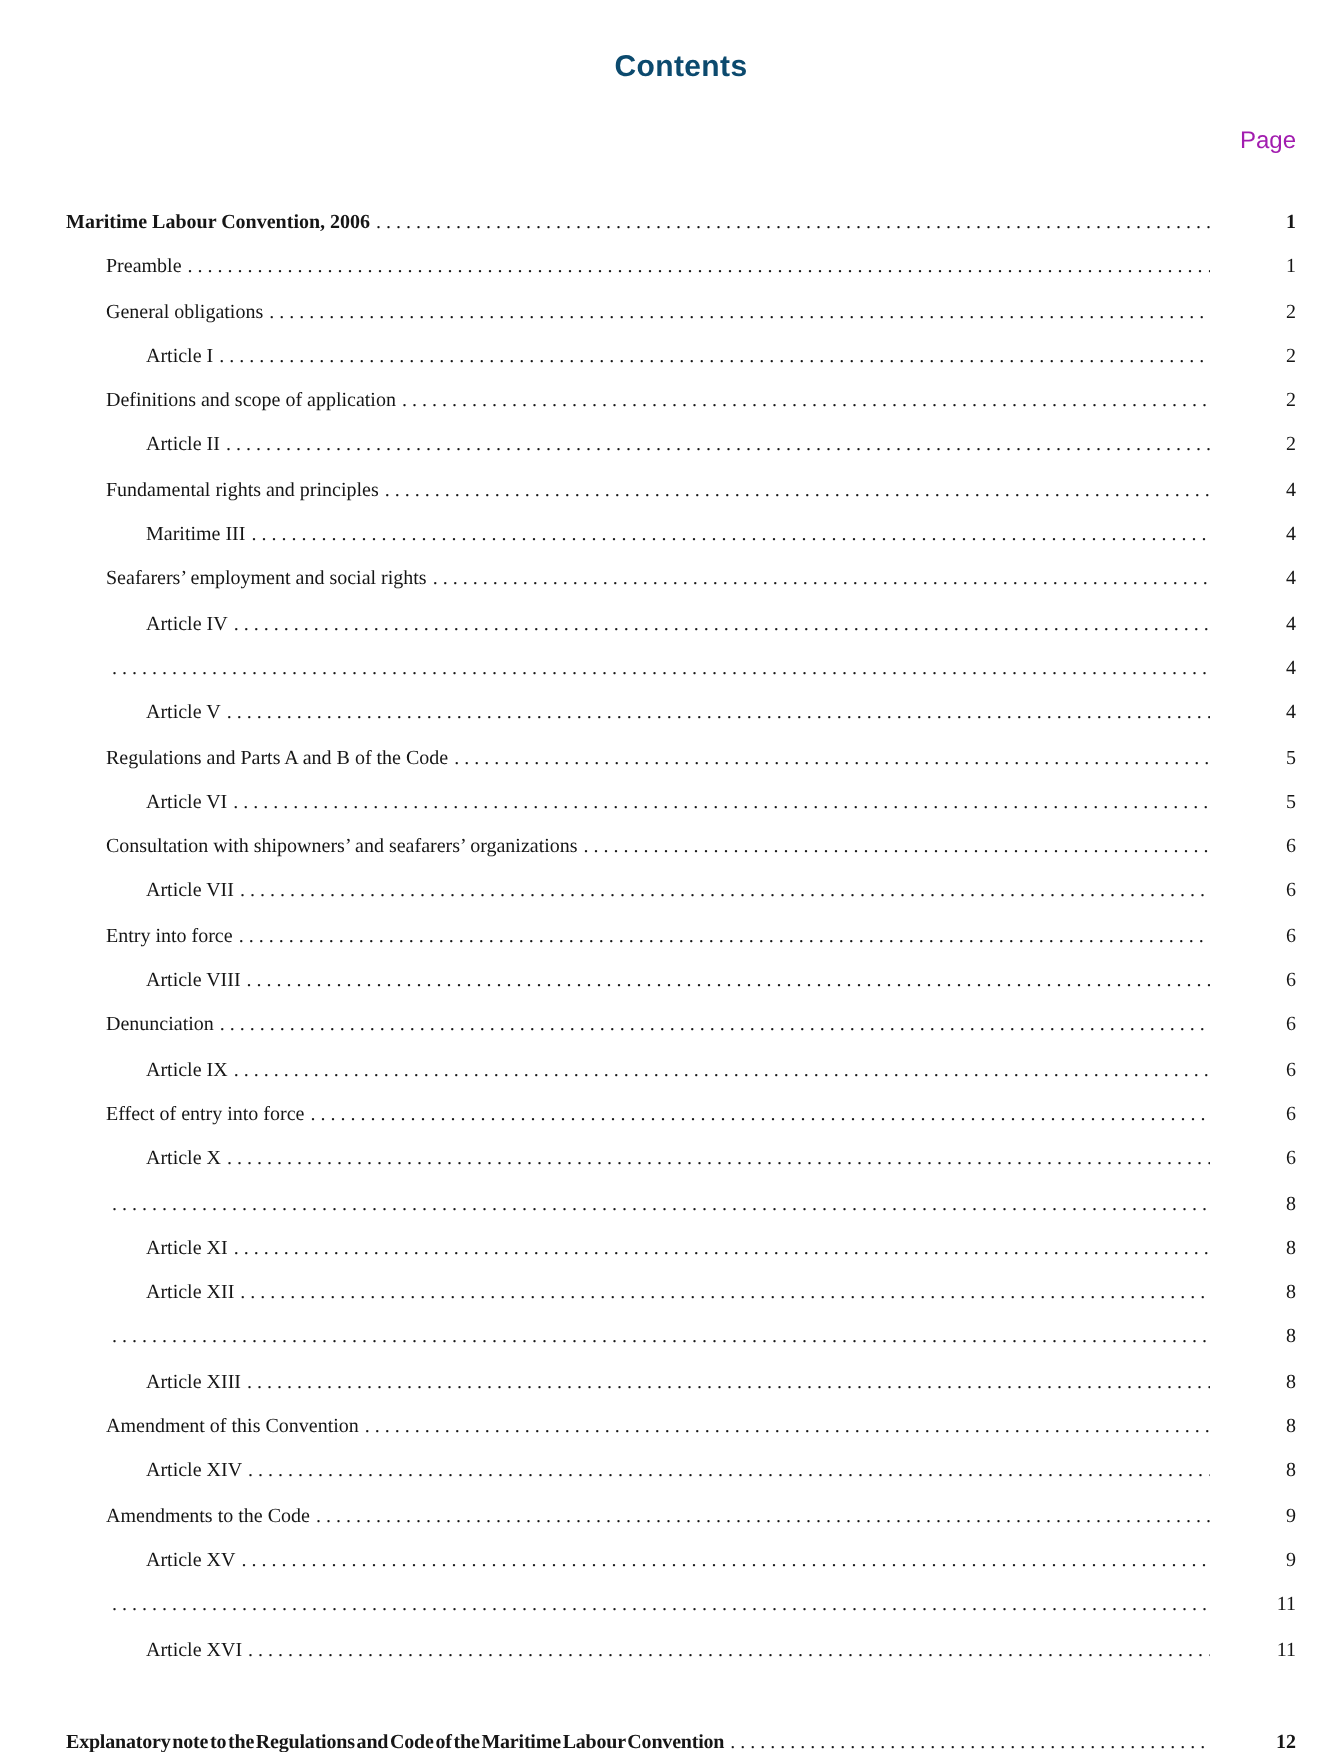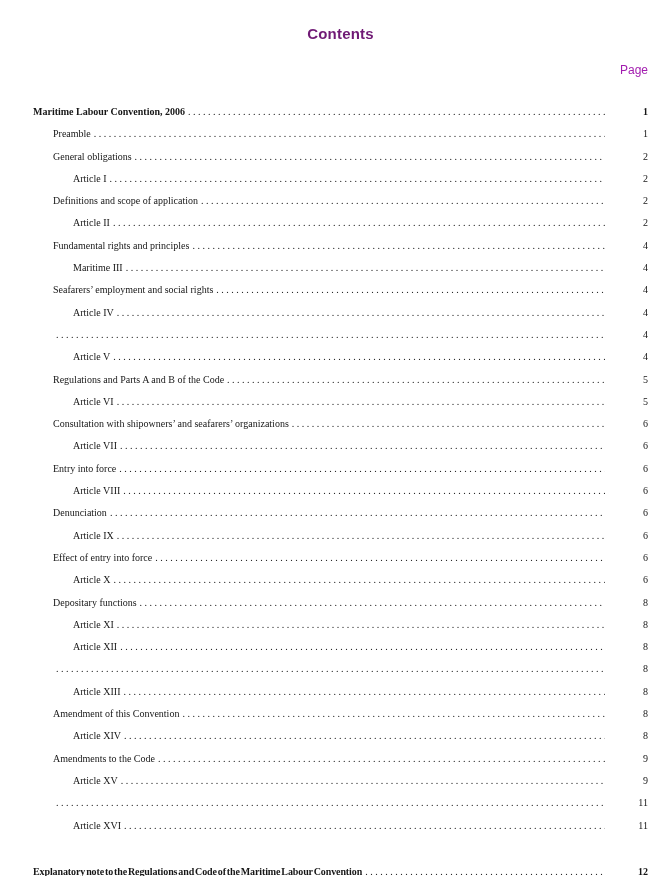--- a/index.html
+++ b/index.html
@@ -18,21 +18,21 @@
     color: #161616;
     overflow: hidden;
   }
   .doc-title {
     font-family: "Liberation Sans", sans-serif;
     font-weight: bold;
     font-size: 15px;
     line-height: 17px;
     text-align: center;
     letter-spacing: 0.2px;
-    color: #701a75;
+    color: #0c4a6e;
   }
   .page-col-header {
     margin-top: 21px;
     text-align: right;
     font-family: "Liberation Sans", sans-serif;
     font-size: 12px;
     line-height: 14px;
     color: #a21caf;
   }
   .toc-list {
@@ -216,21 +216,20 @@
       <span class="pagenum">6</span>
     </div>
 
     <div class="toc-row level-2">
       <span class="label">Article X</span>
       <span class="dots"></span>
       <span class="pagenum">6</span>
     </div>
 
     <div class="toc-row level-1">
-      <span class="label">Depositary functions</span>
       <span class="dots"></span>
       <span class="pagenum">8</span>
     </div>
 
     <div class="toc-row level-2">
       <span class="label">Article XI</span>
       <span class="dots"></span>
       <span class="pagenum">8</span>
     </div>
 

